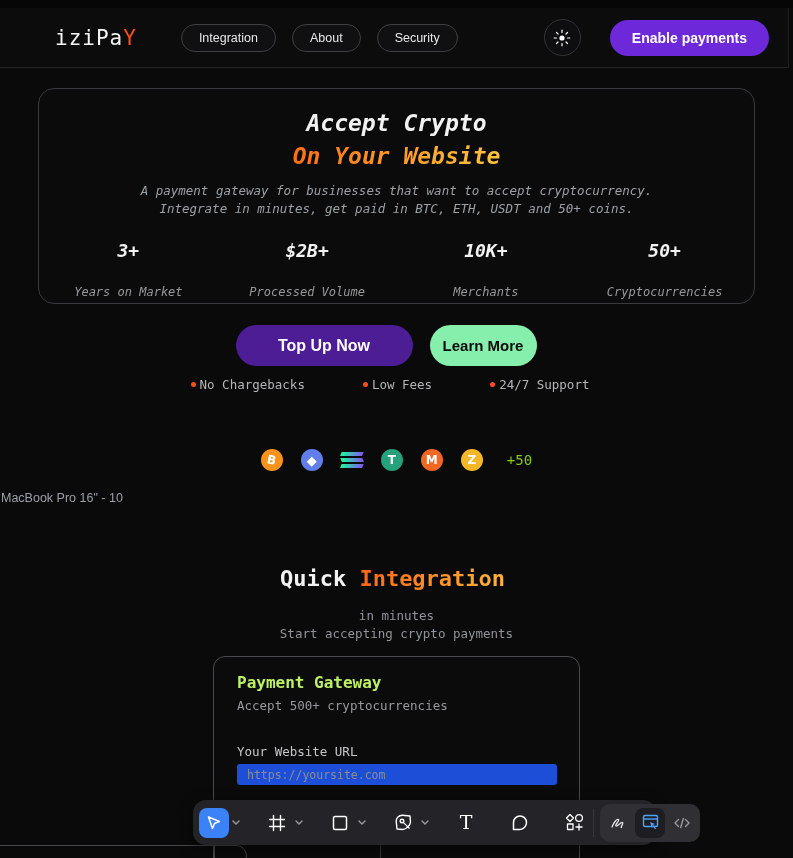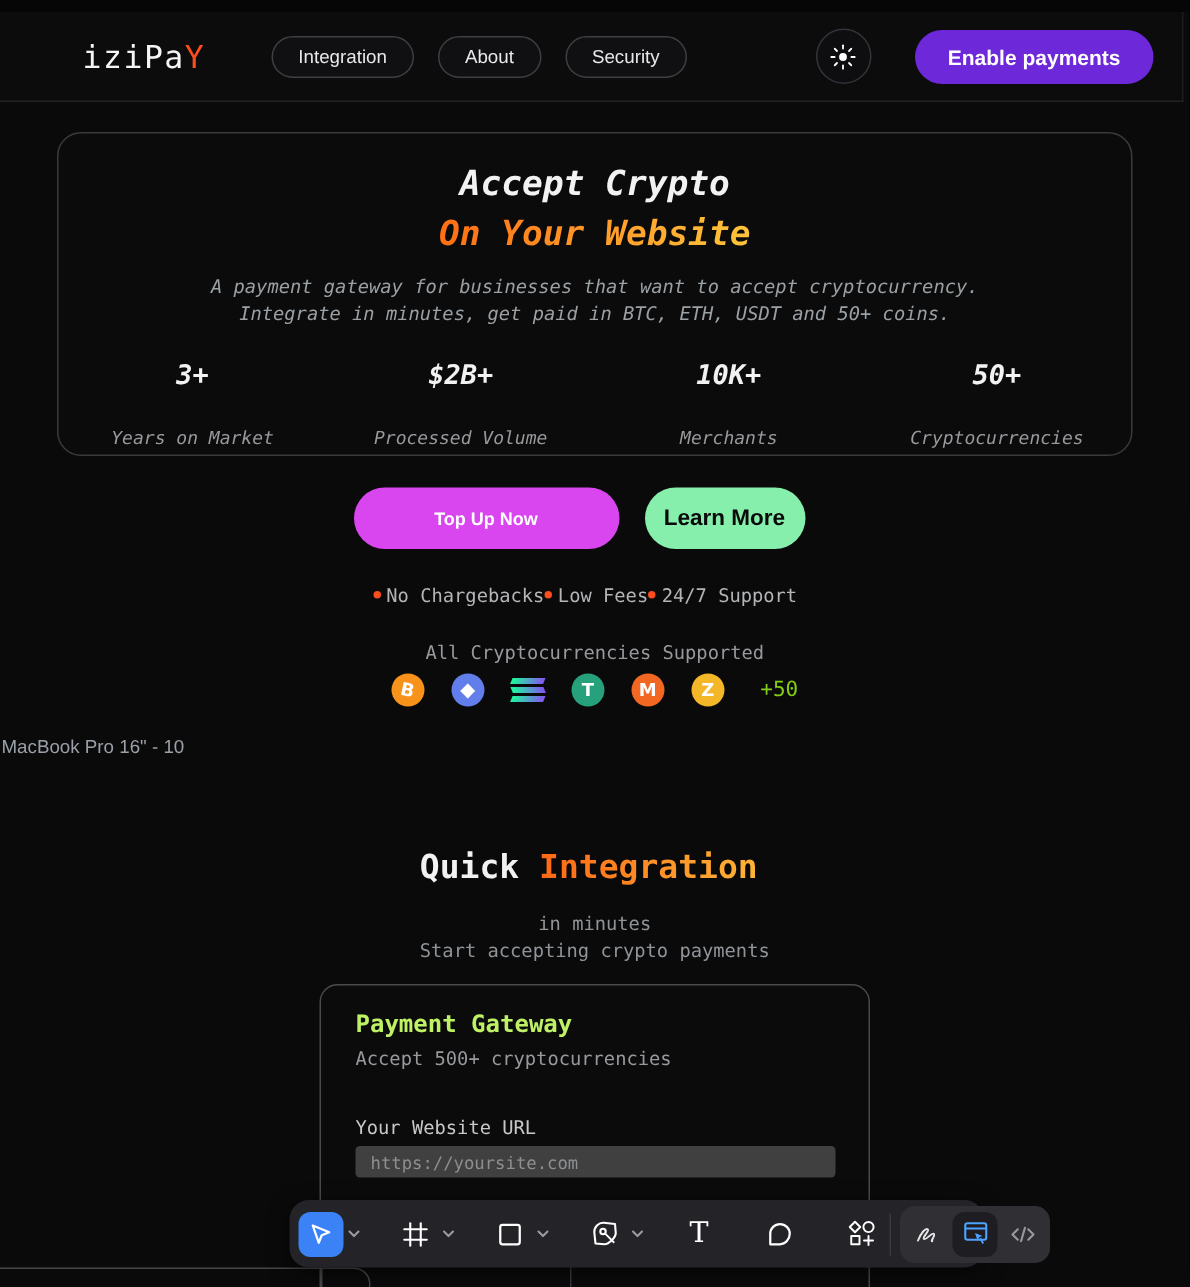--- a/index.html
+++ b/index.html
@@ -47,29 +47,29 @@
     -webkit-background-clip:text; background-clip:text; color:transparent;
   }
   .hero-desc { margin-top:13px; font-size:12.5px; line-height:18px; color:#9aa0a4; }
   .stats-row { display:flex; width:100%; margin-top:22px; }
   .stat { flex:1; text-align:center; }
   .stat-value { font-size:18px; font-weight:bold; color:#f2f2f2; }
   .stat-label { margin-top:24px; font-size:12px; color:#97999c; }
   
   .actions { position:absolute; left:0; top:325px; width:772px; display:flex; justify-content:center; gap:17px; font-family:"Liberation Sans", sans-serif; }
   .btn-primary {
-    background:#d946ef; color:#fff; border:none; border-radius:999px;
-    width:177px; height:41px; font-size:12px; font-weight:bold; cursor:pointer;
+    background:#4c1d95; color:#fff; border:none; border-radius:999px;
+    width:177px; height:41px; font-size:16px; font-weight:bold; cursor:pointer;
   }
   .btn-secondary {
     background:#86efac; color:#0a0a0a; border:none; border-radius:999px;
     width:107px; height:41px; font-size:15px; font-weight:bold; cursor:pointer;
   }
   
-  .features { position:absolute; left:0; top:389px; width:780px; display:flex; justify-content:center; }
+  .features { position:absolute; left:0; top:377px; width:780px; display:flex; justify-content:center; gap:58px; }
   .feature { display:flex; align-items:center; font-size:12.5px; color:#b3b5b7; }
   .feature .dot { width:5px; height:5px; border-radius:50%; background:#fb4d1d; margin-right:4px; }
   
   .crypto-heading { position:absolute; left:0; top:427px; width:793px; text-align:center; font-size:12.5px; color:#97999c; }
   .crypto-row { position:absolute; left:0; top:449px; width:793px; display:flex; justify-content:center; align-items:center; gap:18px; }
   .coin {
     width:22px; height:22px; border-radius:50%;
     display:flex; align-items:center; justify-content:center;
     color:#fff; font-size:12px; font-weight:bold; font-family:"DejaVu Sans", sans-serif;
   }
@@ -93,21 +93,21 @@
   
   .gateway-card {
     position:absolute; left:213px; top:656px; width:367px; height:230px;
     background:#0b0b0c; border:1px solid #4a4a4e; border-radius:12px;
   }
   .gw-title { margin:16px 0 0 23px; font-size:16px; font-weight:bold; color:#bef264; }
   .gw-sub { margin:6px 0 0 23px; font-size:12.5px; color:#97999c; }
   .gw-label { margin:31px 0 0 23px; font-size:12.5px; color:#c6c8ca; }
   .gw-input {
     display:block; margin:5px 0 0 23px; width:320px; height:21px;
-    background:#404040; border:none; border-radius:3px; padding:0 10px;
+    background:#1d4ed8; border:none; border-radius:3px; padding:0 10px;
     font-family:"DejaVu Sans Mono", monospace; font-size:11.5px; color:#d5d5d5;
   }
   .gw-input::placeholder { color:#8c8e90; }
   
   .toolbar {
     position:absolute; left:193px; top:800px; width:463px; height:45px;
     background:#242428; border-radius:13px; box-shadow:0 4px 14px rgba(0,0,0,.55);
     display:flex; align-items:center; padding:0 6px;
   }
   .tool { width:30px; height:30px; border-radius:8px; display:flex; align-items:center; justify-content:center; cursor:pointer; flex:none; }
@@ -204,21 +204,20 @@
     <div class="feature">
         <span class="dot"></span>
         <span>Low Fees</span>
       </div>
     <div class="feature">
         <span class="dot"></span>
         <span>24/7 Support</span>
       </div>
   </div>
 
-  <div class="crypto-heading">All Cryptocurrencies Supported</div>
   <div class="crypto-row">
     <div class="coin btc" style="background-color: rgb(247, 147, 26);">
         <span>B</span>
       </div>
     <div class="coin eth" style="background-color: rgb(98, 126, 234);">
         <span>◆</span>
       </div>
     <div class="sol-bars">
         <i></i>
         <i></i>

